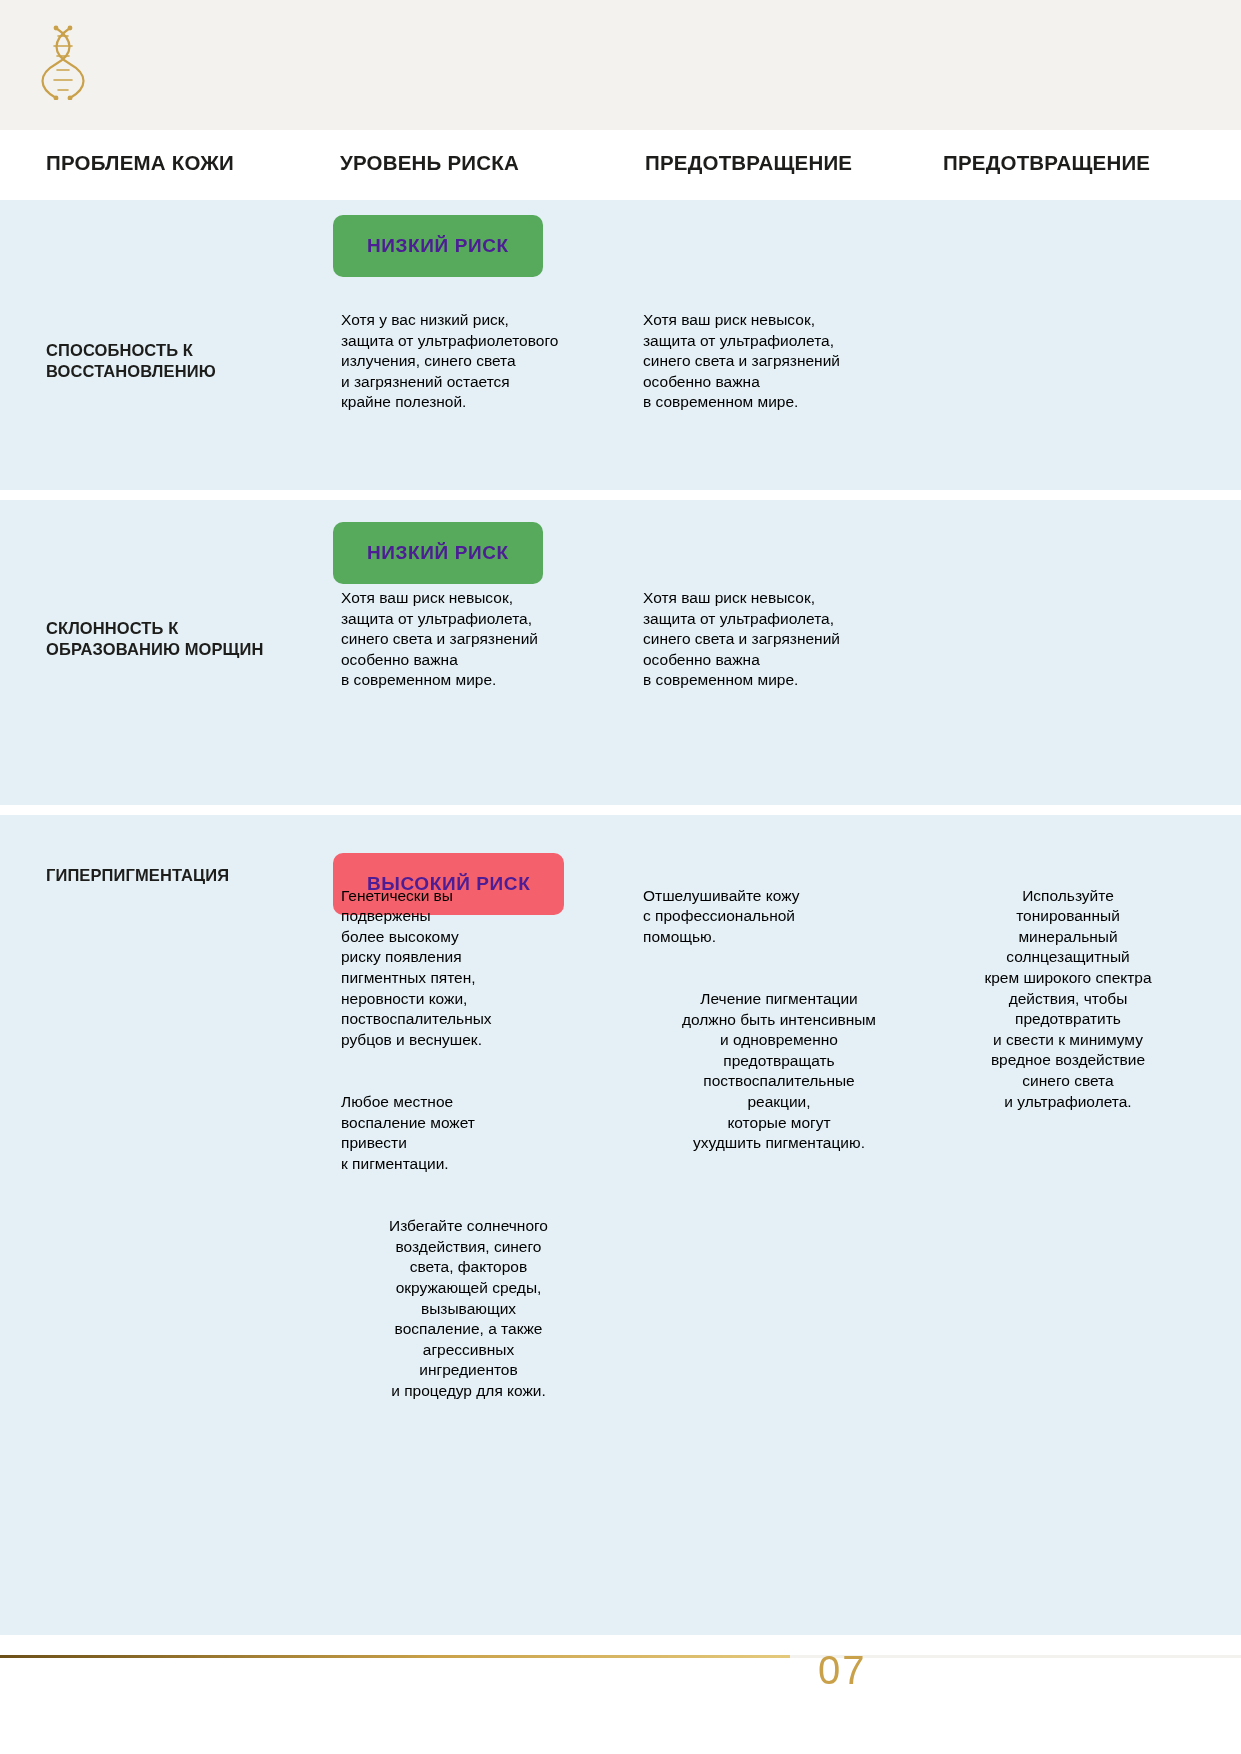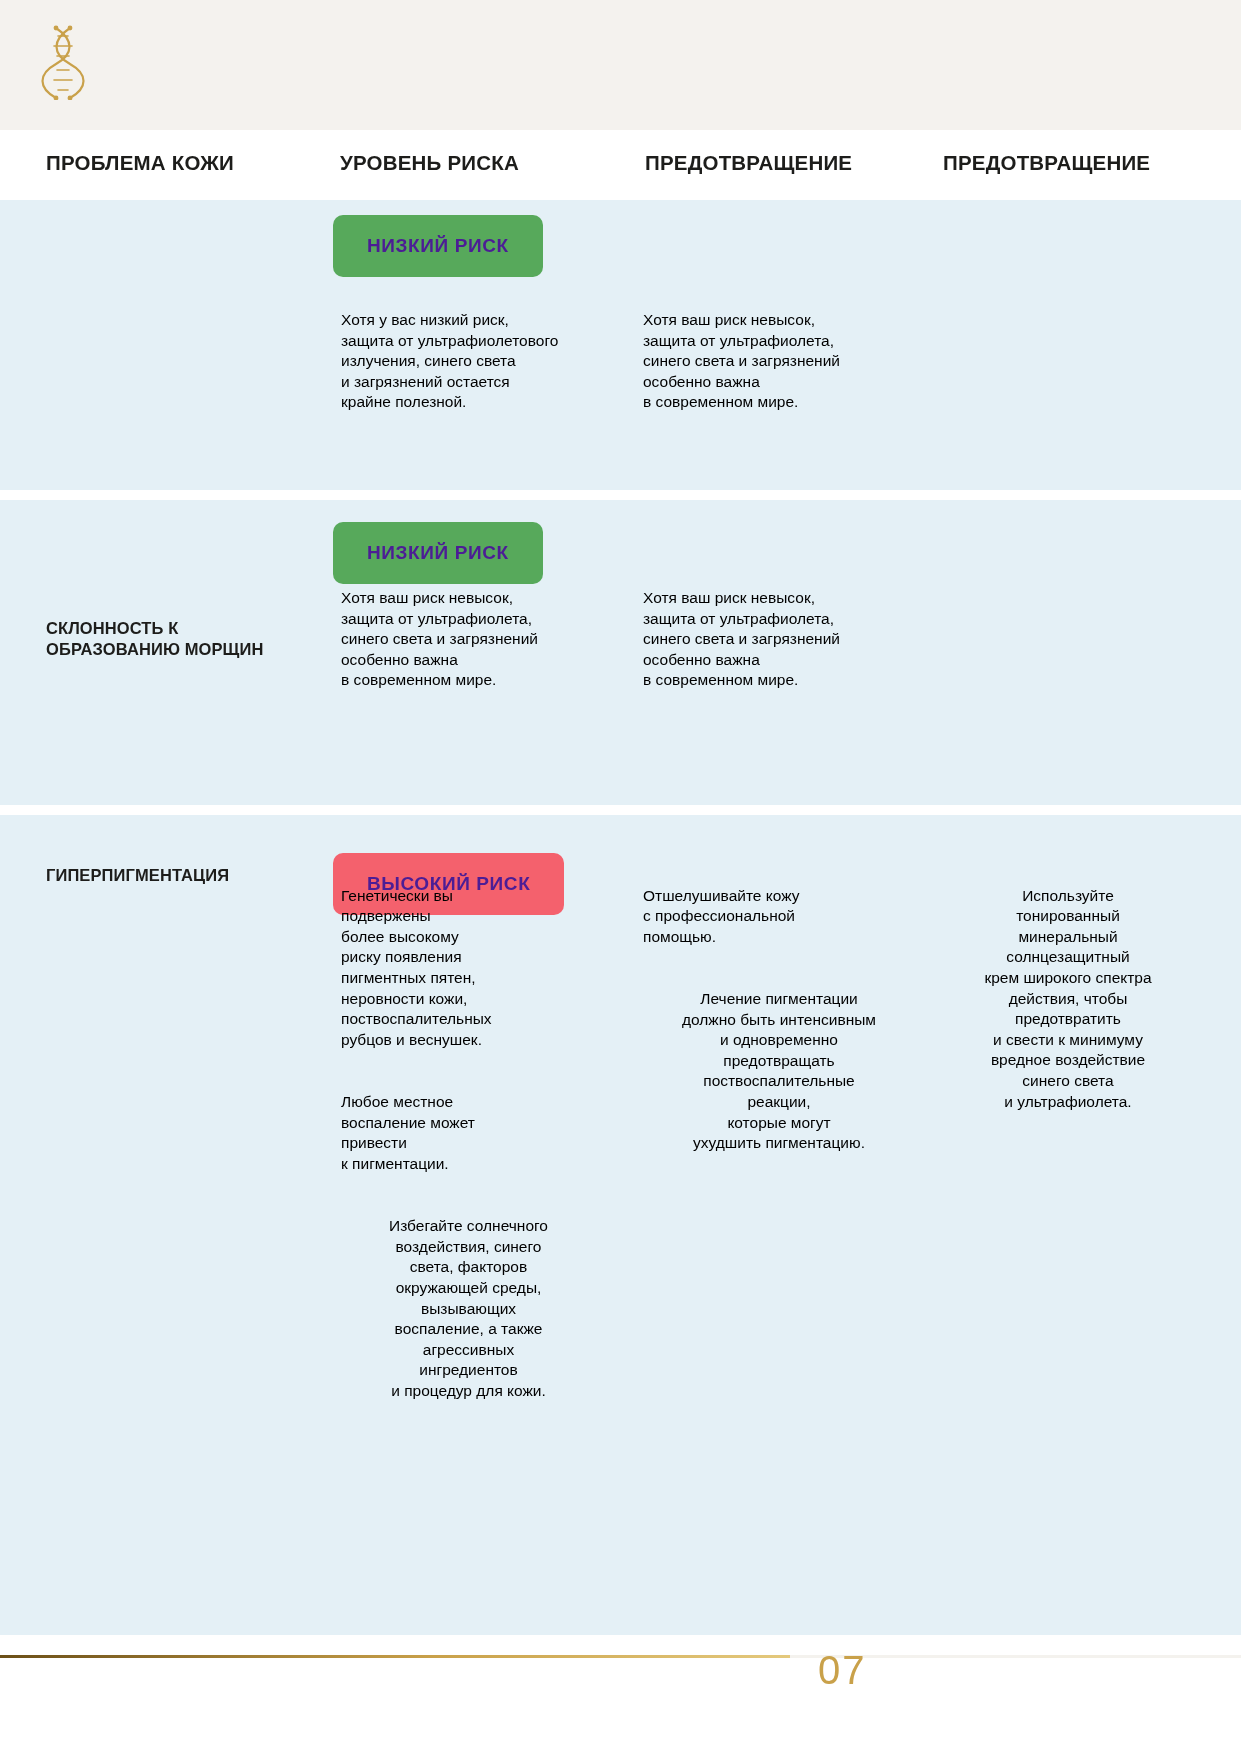--- a/index.html
+++ b/index.html
@@ -180,20 +180,22 @@
 </div>
 
 <div class="col-header-row">
   <div class="col-header ch1">ПРОБЛЕМА КОЖИ</div>
   <div class="col-header ch2">УРОВЕНЬ РИСКА</div>
   <div class="col-header ch3">ПРЕДОТВРАЩЕНИЕ</div>
   <div class="col-header ch4">ПРЕДОТВРАЩЕНИЕ</div>
 </div>
 
 <div class="row row-1">
+  <div class="row-label">СПОСОБНОСТЬ
+К ВОССТАНОВЛЕНИЮ</div>
   <div class="badge badge-low">НИЗКИЙ РИСК</div>
   <div class="cell cell-prevent">Хотя у вас низкий риск,
 защита от ультрафиолетового
 излучения, синего света
 и загрязнений остается
 крайне полезной.</div>
   <div class="cell cell-recover">Хотя ваш риск невысок,
 защита от ультрафиолета,
 синего света и загрязнений
 особенно важна

